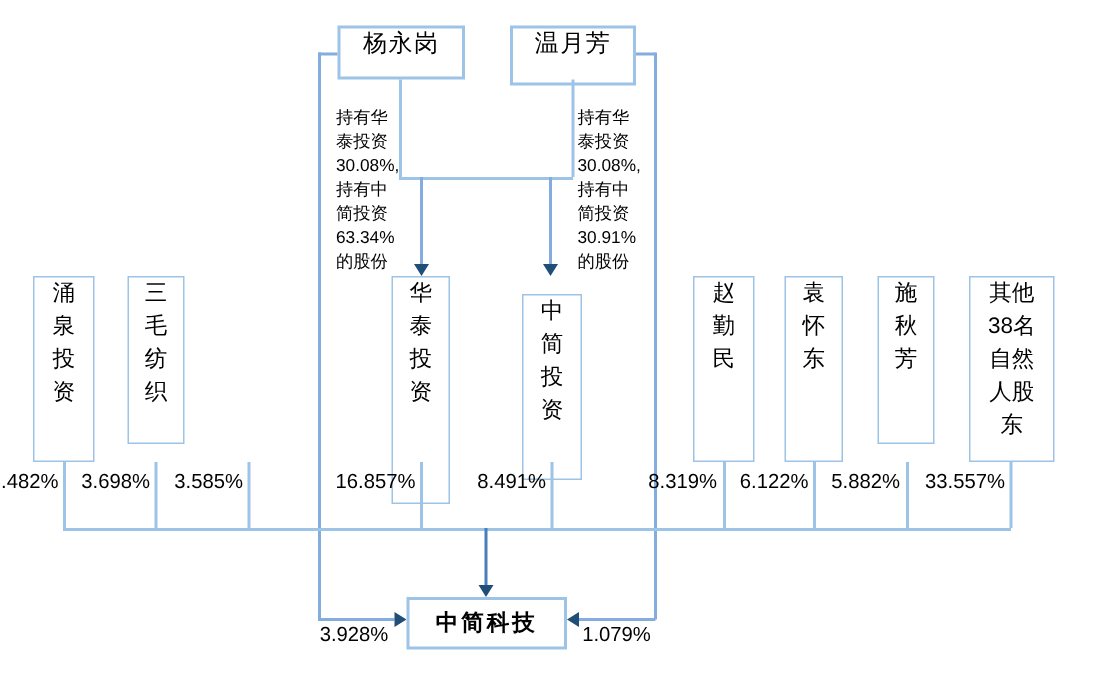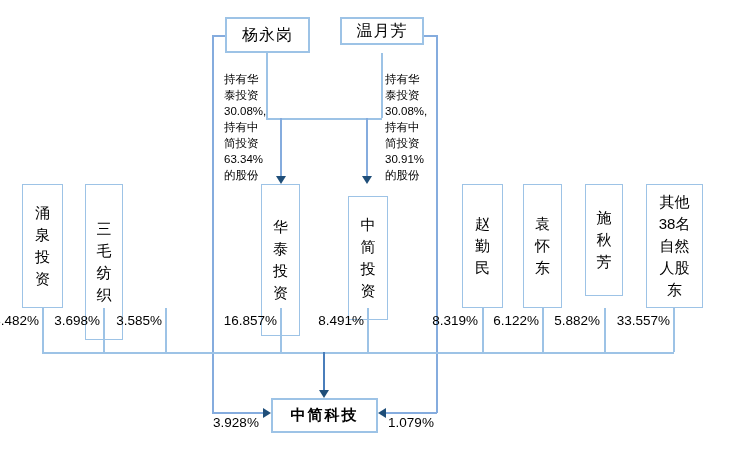--- a/index.html
+++ b/index.html
@@ -1,19 +1,19 @@
 <!DOCTYPE html>
 <html style="--box-border: #9DC3E6; --line: #9DC3E6; --direct-line: #85ACDE; --arrow-stem: #4A7EBB; --arrowhead: #1F4E79; --text: #000000;"><head>
 <meta charset="utf-8">
 <style>
   html,body{margin:0;padding:0;background:#fff}
   .canvas{position:relative;width:742px;height:449px;overflow:hidden;background:#fff;
           font-family:"Liberation Sans","DejaVu Sans",sans-serif;color:#000}
   .node{position:absolute;border:1.5px solid var(--box-border,#9dc3e6);background:#fff;
-        display:flex;align-items:center;justify-content:center;text-align:center;box-sizing:border-box}
+        display:flex;align-items:flex-start;justify-content:center;text-align:center;box-sizing:border-box}
   .node-top{border-width:2px;font-size:16px;letter-spacing:1px}
   .vtext{display:block;width:16px;word-break:break-all;line-height:22px;font-size:15px}
   .wtext{display:block;width:36px;white-space:pre-line;line-height:22px;font-size:15px}
   .hline,.vline{position:absolute;background:var(--line,#9dc3e6)}
   .hline{height:1.5px}
   .vline{width:1.5px}
   .dline{background:var(--direct-line,#85acde)}
   .main-stem{position:absolute;width:2px;background:var(--arrow-stem,#4a7ebb)}
   .ah{position:absolute;width:0;height:0}
   .ah-down{border-left:5px solid transparent;border-right:5px solid transparent;
@@ -32,21 +32,21 @@
            font-size:15px;letter-spacing:2px;box-sizing:border-box}
 </style>
 </head>
 <body>
 
 <div class="canvas">
 
   <div class="node node-top" style="left:225px;top:17px;width:85px;height:36px">
     <span>杨永岗</span>
   </div>
-  <div class="node node-top" style="left:340px;top:17px;width:84px;height:28px">
+  <div class="node node-top" style="left:340px;top:17px;width:84px;height:40px">
     <span>温月芳</span>
   </div>
 
   <div class="note" style="left:224px;top:71px">
     <span class="nl">持有华</span>
     <span class="nl">泰投资</span>
     <span class="nl b">30.08%,</span>
     <span class="nl">持有中</span>
     <span class="nl">简投资</span>
     <span class="nl b">63.34%</span>
@@ -76,21 +76,21 @@
   <div class="ah ah-right" style="left:263px;top:408px"></div>
 
   <div class="hline dline" style="left:424px;top:35px;width:13px"></div>
   <div class="vline dline" style="left:436px;top:35px;height:378px"></div>
   <div class="hline dline" style="left:386px;top:412px;width:51px"></div>
   <div class="ah ah-left" style="left:378px;top:408px"></div>
 
   <div class="node" style="left:22px;top:184px;width:41px;height:124px">
     <span class="vtext">涌泉投资</span>
   </div>
-  <div class="node" style="left:85px;top:184px;width:38px;height:156px">
+  <div class="node" style="left:85px;top:184px;width:38px;height:112px">
     <span class="vtext">三毛纺织</span>
   </div>
   <div class="node" style="left:261px;top:184px;width:39px;height:152px">
     <span class="vtext">华泰投资</span>
   </div>
   <div class="node" style="left:348px;top:196px;width:40px;height:124px">
     <span class="vtext">中简投资</span>
   </div>
   <div class="node" style="left:523px;top:184px;width:39px;height:124px">
     <span class="vtext">袁怀东</span>

